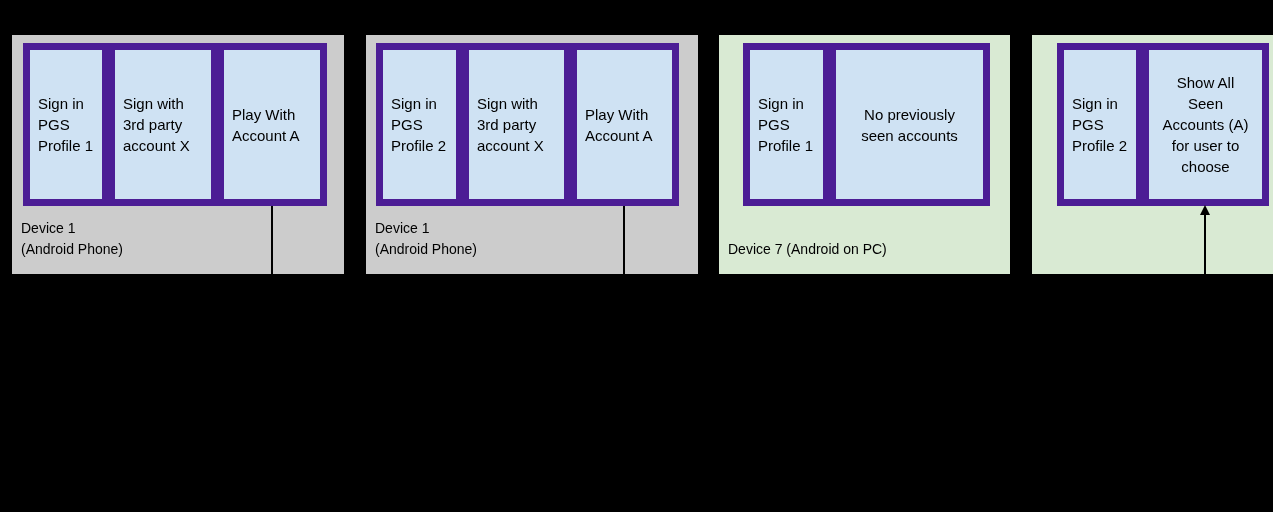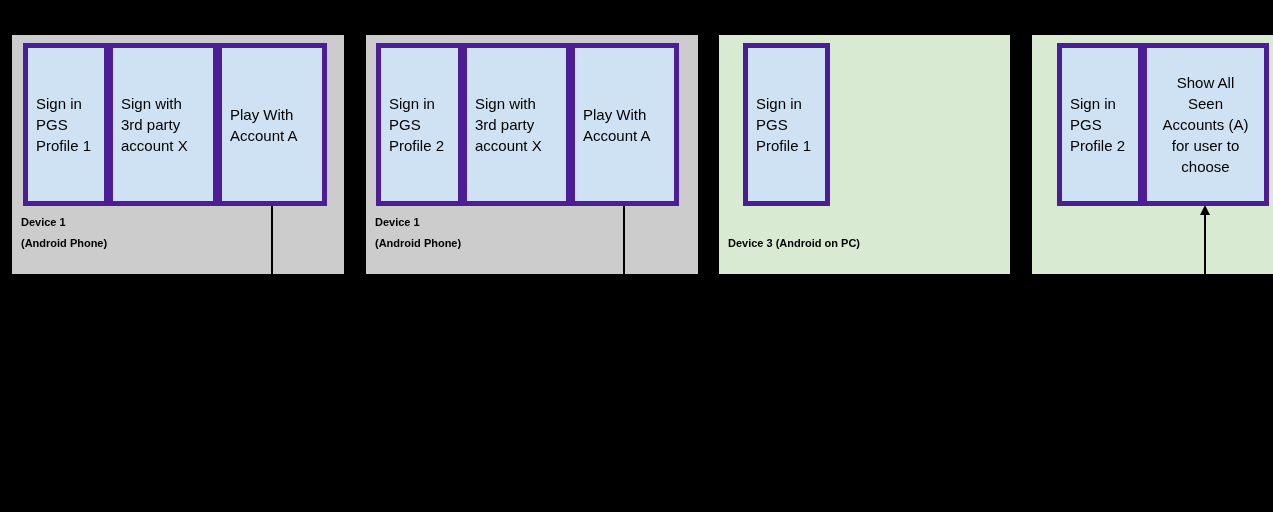--- a/index.html
+++ b/index.html
@@ -14,42 +14,41 @@
   }
   .panel { position: absolute; }
   .panel.phone { background: #cccccc; }
   .panel.pc { background: #d9ead3; }
 
   .steps { position: absolute; display: flex; }
   .step {
     box-sizing: border-box;
     height: 163px;
     background: #cfe2f3;
-    border: 5px solid #4c1d95;
+    border: 7px solid #4c1d95;
     display: flex;
     align-items: center;
   }
   .step + .step { margin-left: -1px; }
   .step .txt {
     white-space: pre-line;
     font-size: 15px;
     line-height: 21px;
   }
   .step.left { justify-content: flex-start; padding: 0 4px 0 8px; }
   .step.center { justify-content: center; text-align: center; padding: 0 6px; }
 
   .dev-label {
     position: absolute;
     left: 9px;
-    bottom: 20px;
-    font-size: 11px;
+    bottom: 14px;
+    font-size: 14px;
     line-height: 21px;
     white-space: pre-line;
     z-index: 1;
-    font-weight: bold;
   }
   .vline {
     position: absolute;
     width: 2px;
     background: #000;
     z-index: 2;
   }
   .arrowhead {
     position: absolute;
     width: 0;
@@ -109,22 +108,26 @@
 (Android Phone)</div>
   </section>
 
   <section class="panel pc" style="left:719px; top:35px; width:291px; height:239px;">
     <div class="steps" style="left:24px; top:8px;">
       <div class="step left" style="width:87px;">
         <span class="txt">Sign in
 PGS
 Profile 1</span>
       </div>
+      <div class="step center" style="width:161px;">
+        <span class="txt">No previously
+seen accounts</span>
+      </div>
     </div>
-    <div class="dev-label">Device 3 (Android on PC)</div>
+    <div class="dev-label">Device 7 (Android on PC)</div>
   </section>
 
   <section class="panel pc" style="left:1032px; top:35px; width:254px; height:239px;">
     <div class="steps" style="left:25px; top:8px;">
       <div class="step left" style="width:86px;">
         <span class="txt">Sign in
 PGS
 Profile 2</span>
       </div>
       <div class="step center" style="width:127px;">

